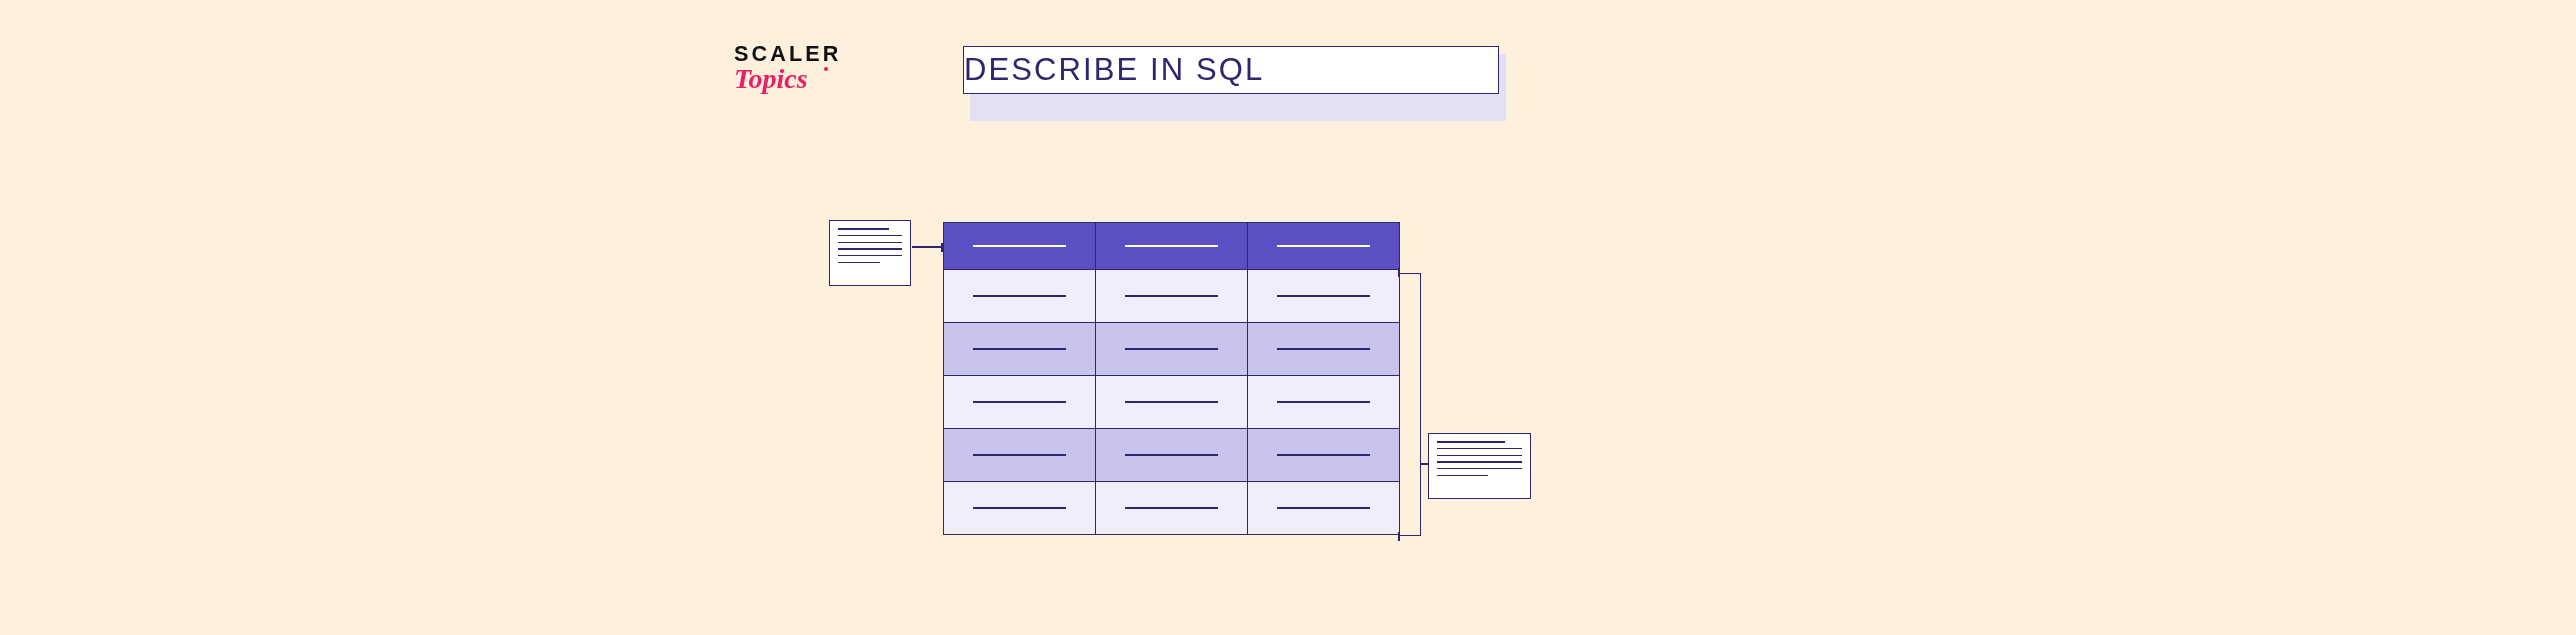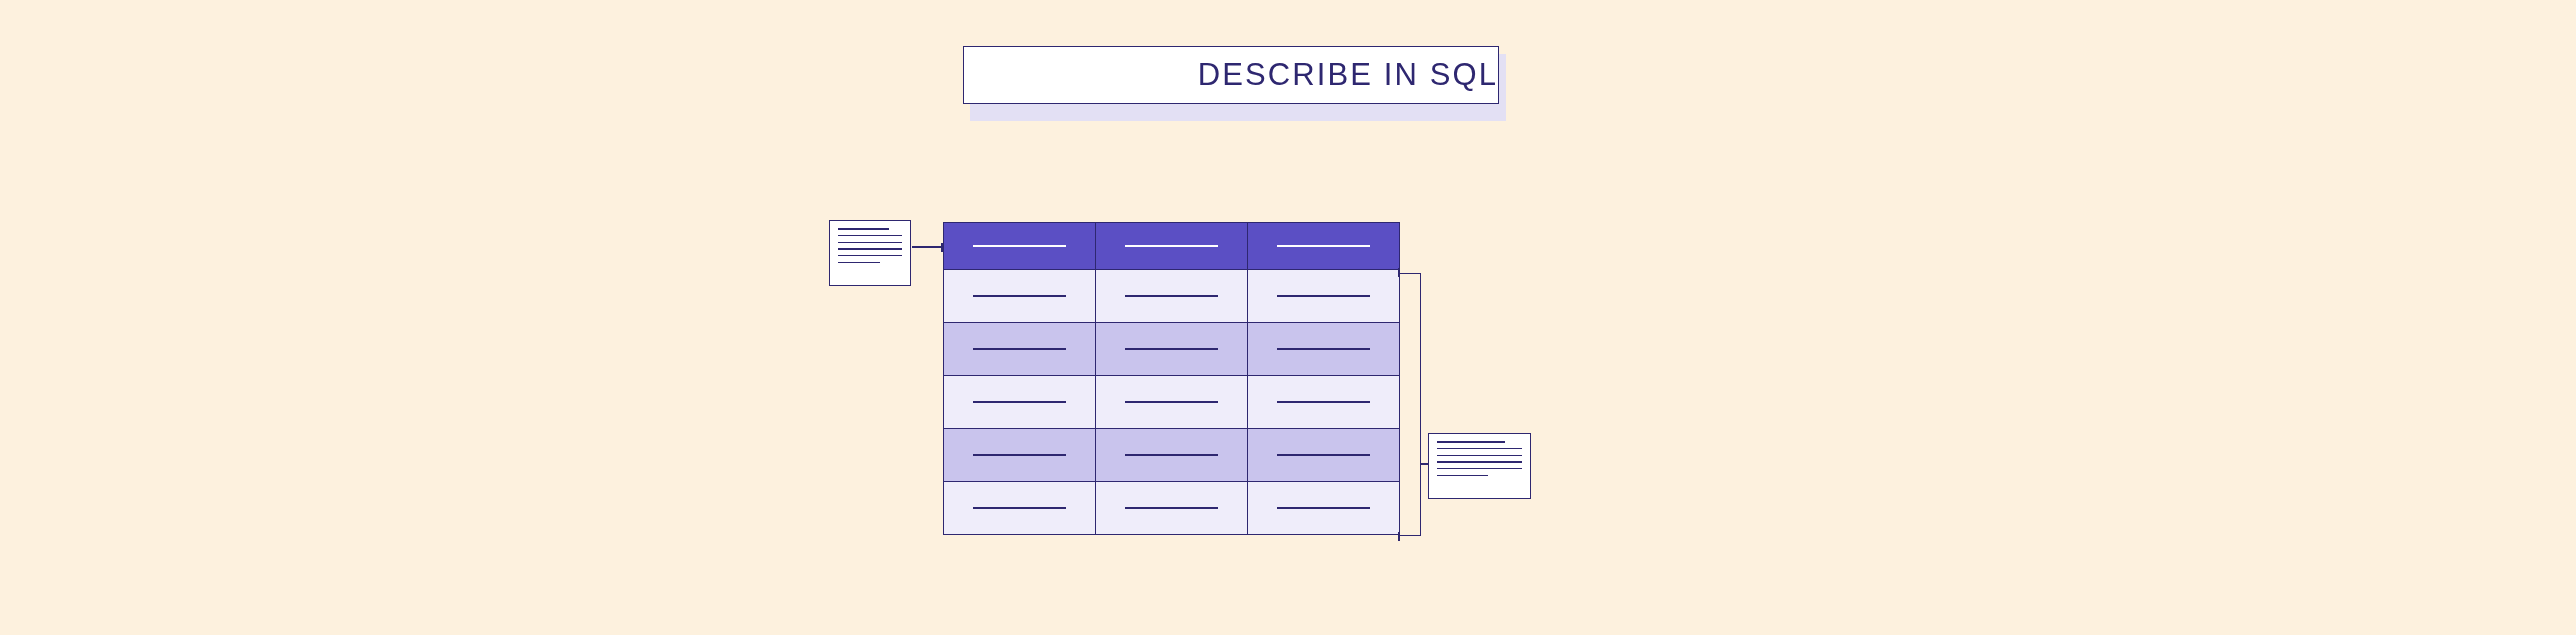--- a/index.html
+++ b/index.html
@@ -54,26 +54,26 @@
       top: 54px;
       width: 536px;
       height: 67px;
       background: #E3E0F4;
     }
     .title-box {
       position: absolute;
       left: 242px;
       top: 46px;
       width: 536px;
-      height: 58px;
+      height: 48px;
       background: #FFFFFF;
       border: 1.5px solid #2E2770;
       display: flex;
       align-items: center;
-      justify-content: flex-end;
+      justify-content: flex-start;
     }
     .title-text {
       font-size: 31px;
       color: #2E2770;
       letter-spacing: 2.1px;
       font-weight: 400;
     }
     
     .note-card {
       position: absolute;
@@ -193,20 +193,25 @@
       width: 62%;
       height: 2.1px;
       background: #FFFFFF;
     }
   </style>
 </head>
 <body>
 
 <div class="content-area">
 
+  <div class="logo">
+    <div class="logo-scaler">SCALER</div>
+    <div class="logo-dot"></div>
+    <div class="logo-topics">Topics</div>
+  </div>
 
   <div class="title-shadow"></div>
   <div class="title-box">
     <div class="title-text">DESCRIBE IN SQL</div>
   </div>
 
   <div class="note-card note-card-left">
     <div class="note-line" style="width:80%"></div>
     <div class="note-line" style="width:100%"></div>
     <div class="note-line" style="width:100%"></div>

